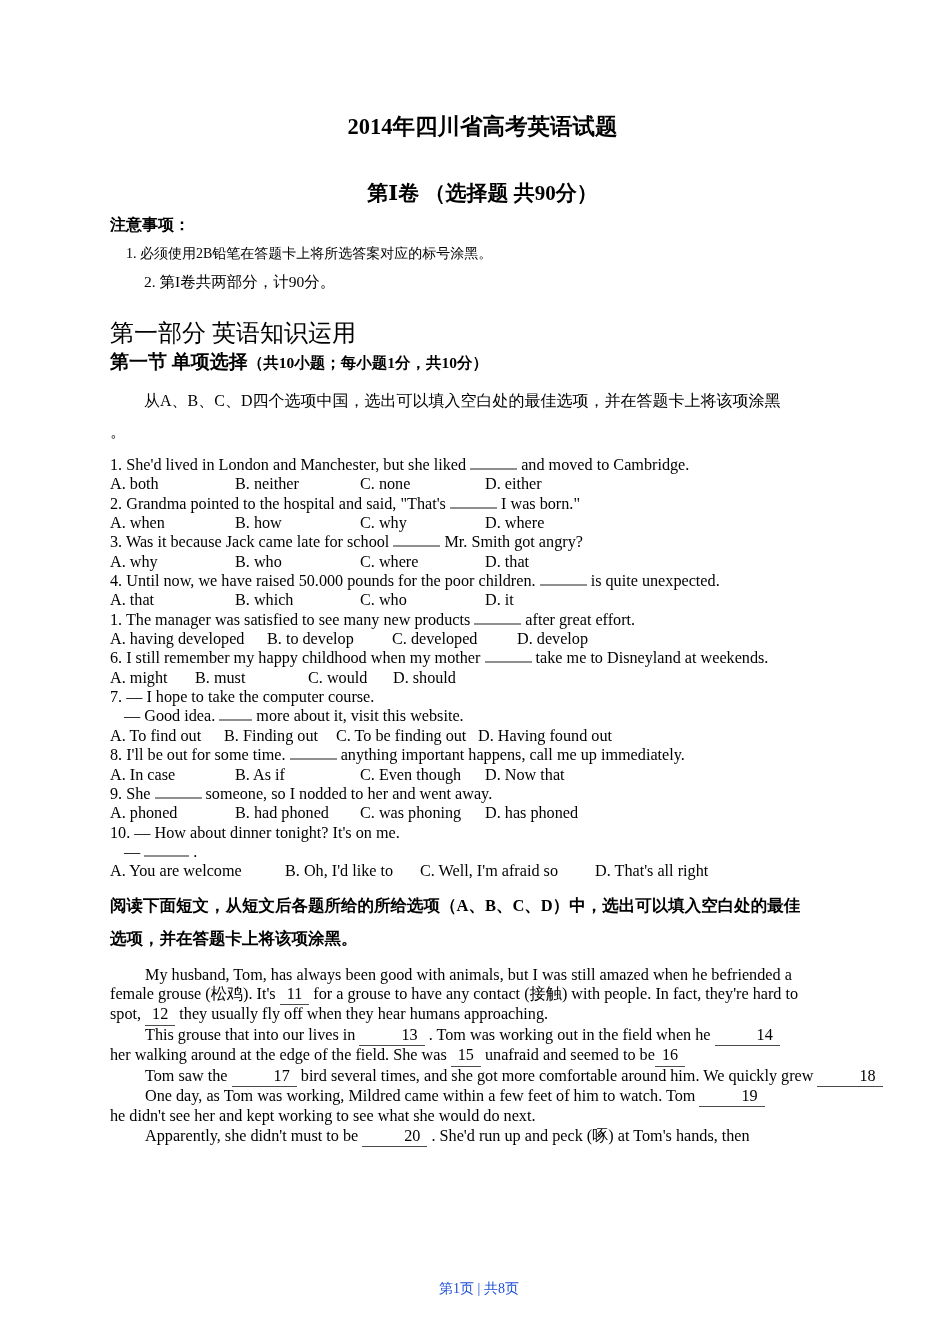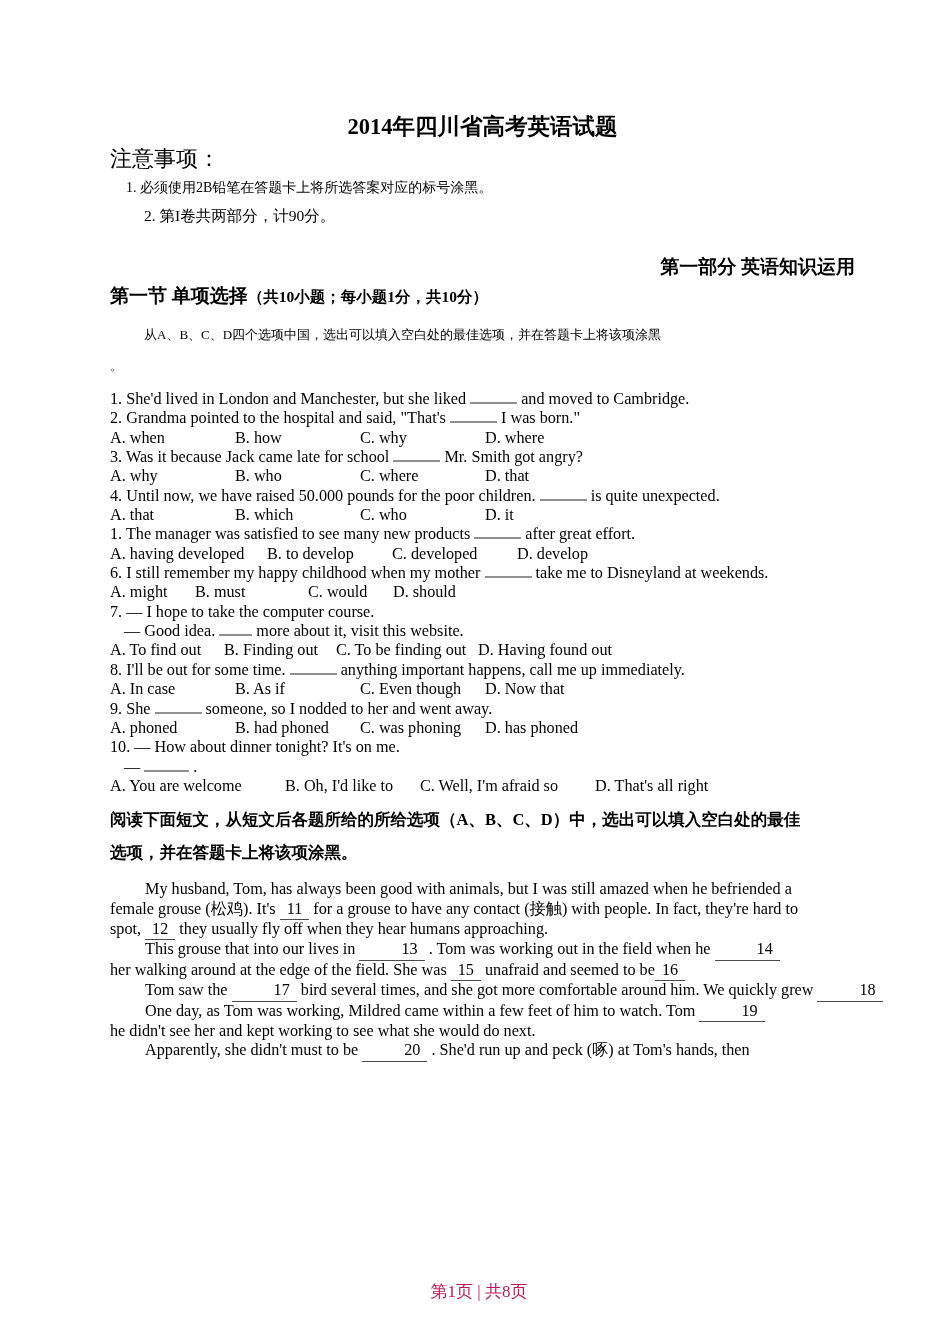--- a/index.html
+++ b/index.html
@@ -9,30 +9,30 @@
     background:#ffffff;color:#000;
     font-family:"Liberation Serif","DejaVu Serif",serif;
     overflow:hidden;
   }
   .content{padding:112px 95px 0 110px;}
   h1,h2,h3,p{margin:0;padding:0;font-weight:normal;}
 
   .title{font-size:22.5px;font-weight:bold;text-align:center;line-height:30px;}
   .volume{font-size:21px;font-weight:bold;text-align:center;line-height:30px;margin-top:36px;}
 
-  .notice-head{font-size:22px;font-weight:normal;line-height:24px;margin-top:5px;}
+  .notice-head{font-size:16px;font-weight:bold;line-height:24px;margin-top:5px;}
   .notice-1{font-size:14px;line-height:21px;margin-top:6px;padding-left:16px;}
   .notice-2{font-size:15.5px;line-height:21px;margin-top:7px;padding-left:34px;}
 
-  .part-heading{font-size:19px;font-weight:bold;text-align:right;line-height:26px;margin-top:28px;}
+  .part-heading{font-size:24px;font-weight:normal;text-align:left;line-height:26px;margin-top:28px;}
   .sec-title{font-size:15.5px;font-weight:bold;line-height:26px;margin-top:3px;white-space:nowrap;}
   .sec-title .big{font-size:19px;}
   .sec2-title{margin-top:16px;}
 
-  .instr1{font-size:13px;line-height:31px;text-indent:34px;margin-top:9px;white-space:nowrap;}
+  .instr1{font-size:16px;line-height:31px;text-indent:34px;margin-top:9px;white-space:nowrap;}
   .instr2{font-size:16.5px;font-weight:bold;line-height:33px;margin-top:7px;white-space:nowrap;}
 
   .mc{margin-top:9px;font-size:16.2px;line-height:19.35px;}
   .mc p{white-space:pre;}
   .opts span{display:inline-block;}
   .dlg{padding-left:14px;}
 
   .blank{
     display:inline-block;width:47px;height:12px;
     border-bottom:2px solid #8f8f8f;vertical-align:baseline;
@@ -41,44 +41,46 @@
     display:inline-block;padding:0 7px;
     border-bottom:1.5px solid #4a4a4a;
   }
 
   .cloze{margin-top:11px;font-size:16.2px;line-height:19.4px;}
   .cloze p{white-space:pre;}
   .ind{text-indent:35px;}
 
   .footer{
     position:absolute;left:8px;right:0;top:1280px;
-    text-align:center;font-size:17px;color:#be185d;
+    text-align:center;font-size:14px;color:#1d4ed8;
   }
 </style>
 </head>
 <body>
 
 <div class="page">
   <div class="content">
 
     <h1 class="title">2014年四川省高考英语试题</h1>
+    <h2 class="volume">第Ⅰ卷 （选择题 共90分）</h2>
 
     <p class="notice-head">注意事项：</p>
     <p class="notice-1">1. 必须使用2B铅笔在答题卡上将所选答案对应的标号涂黑。</p>
     <p class="notice-2">2. 第I卷共两部分，计90分。</p>
 
     <h2 class="part-heading">第一部分 英语知识运用</h2>
 
     <h3 class="sec-title"><span class="big">第一节 单项选择</span><span>（共10小题；每小题1分，共10分）</span></h3>
 
     <p class="instr1"><span>从A、B、C、D四个选项中国，选出可以填入空白处的最佳选项，并在答题卡上将该项涂黑</span><br><span>。</span></p>
 
     <div class="mc">
 
       <p class="stem"><span>1. She'd lived in London and Manchester, but she liked </span><span class="blank"></span><span> and moved to Cambridge.</span></p>
+      <p class="opts"><span style="min-width:125px">A. both</span><span style="min-width:125px">B. neither</span><span style="min-width:125px">C. none</span><span>D. either</span></p>
 
       <p class="stem"><span>2. Grandma pointed to the hospital and said, "That's </span><span class="blank"></span><span> I was born."</span></p>
       <p class="opts"><span style="min-width:125px">A. when</span><span style="min-width:125px">B. how</span><span style="min-width:125px">C. why</span><span>D. where</span></p>
 
       <p class="stem"><span>3. Was it because Jack came late for school </span><span class="blank"></span><span> Mr. Smith got angry?</span></p>
       <p class="opts"><span style="min-width:125px">A. why</span><span style="min-width:125px">B. who</span><span style="min-width:125px">C. where</span><span>D. that</span></p>
 
       <p class="stem"><span>4. Until now, we have raised 50.000 pounds for the poor children. </span><span class="blank"></span><span> is quite unexpected.</span></p>
       <p class="opts"><span style="min-width:125px">A. that</span><span style="min-width:125px">B. which</span><span style="min-width:125px">C. who</span><span>D. it</span></p>
 

